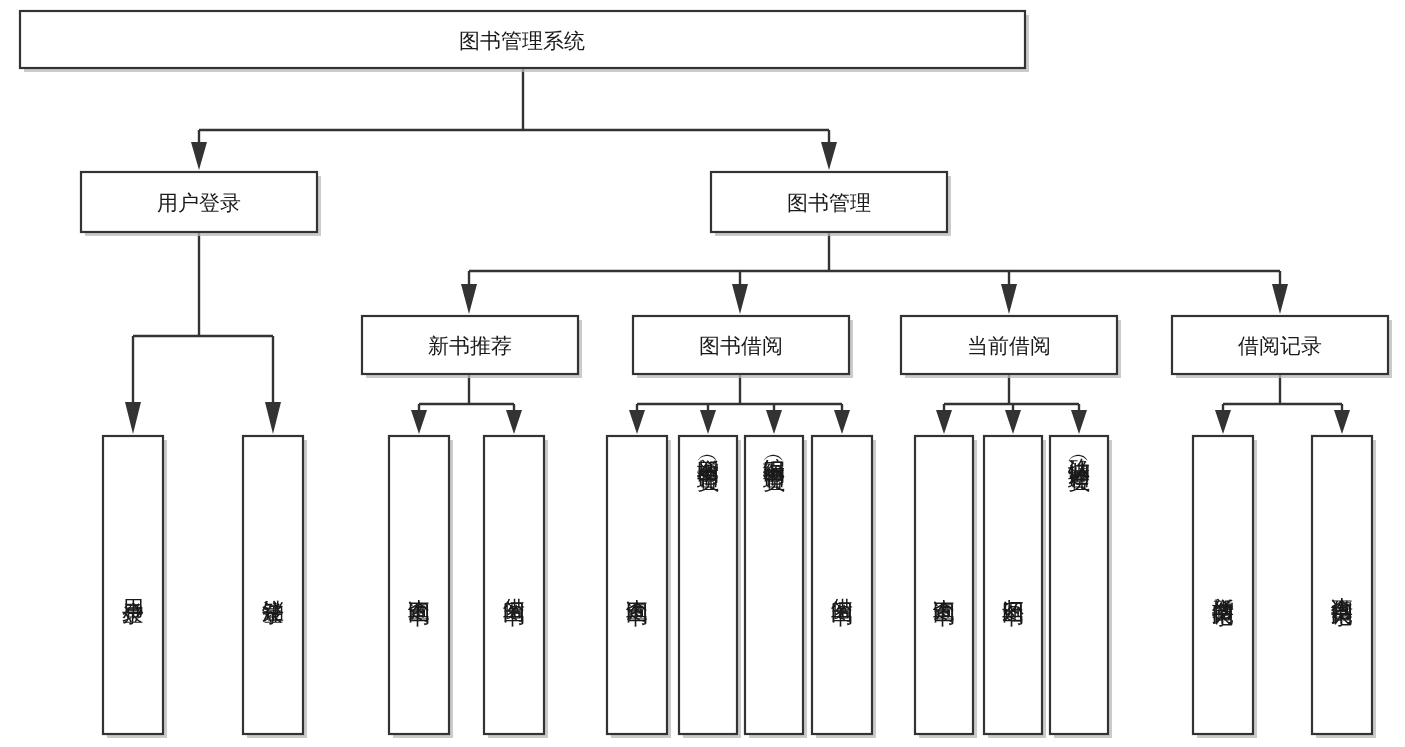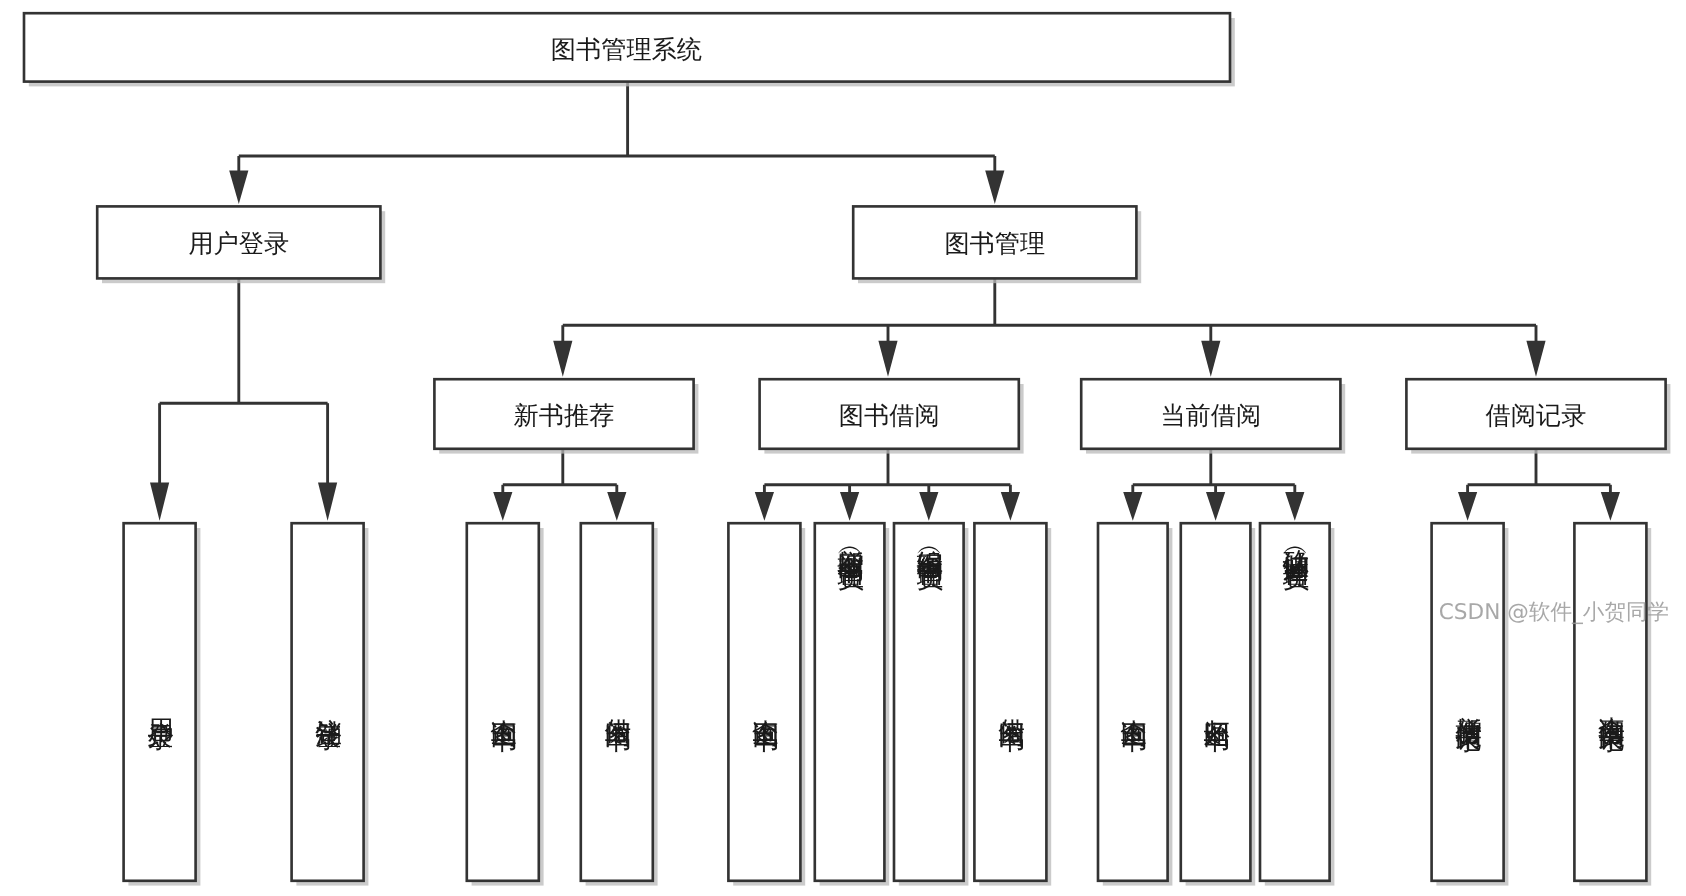--- a/index.html
+++ b/index.html
@@ -251,14 +251,13 @@
   <div class="leaf-label" style="left:915px; top:436px; width:58px; height:298px; justify-content:center; display:flex; align-items:center;">查询图书</div>
 
   <div class="leaf-label" style="left:984px; top:436px; width:58px; height:298px; justify-content:center; display:flex; align-items:center;">归还图书</div>
 
   <div class="leaf-label" style="left:1050px; top:440px; width:58px; height:294px; justify-content:flex-start; display:flex; align-items:center;">确认归还（管理员）</div>
 
   <div class="leaf-label" style="left:1193px; top:436px; width:60px; height:298px; justify-content:center; display:flex; align-items:center;">新增借阅记录</div>
 
   <div class="leaf-label" style="left:1312px; top:436px; width:60px; height:298px; justify-content:center; display:flex; align-items:center;">查询借阅记录</div>
 
-  <div class="watermark">CSDN @软件_小贺同学</div>
 </div>
 
 </body></html>

